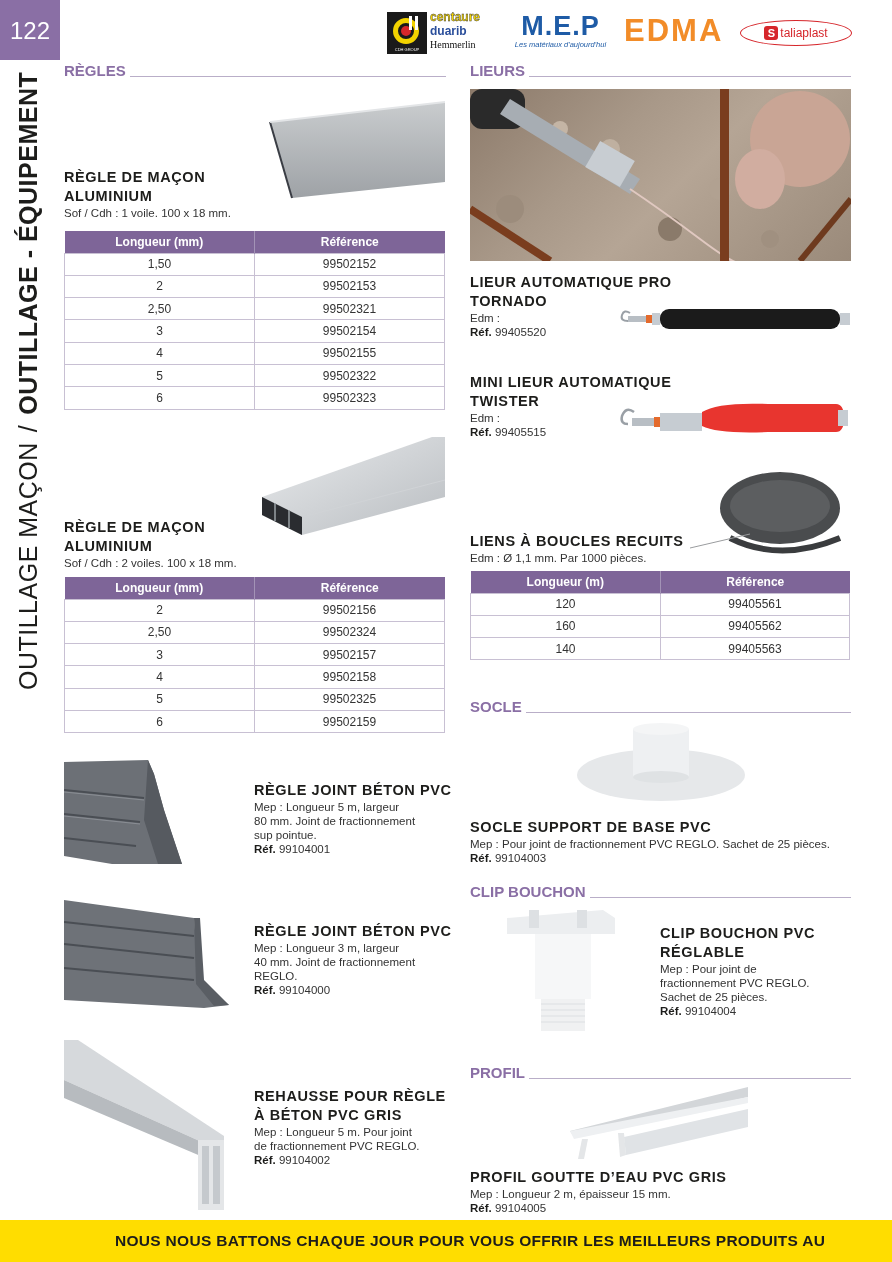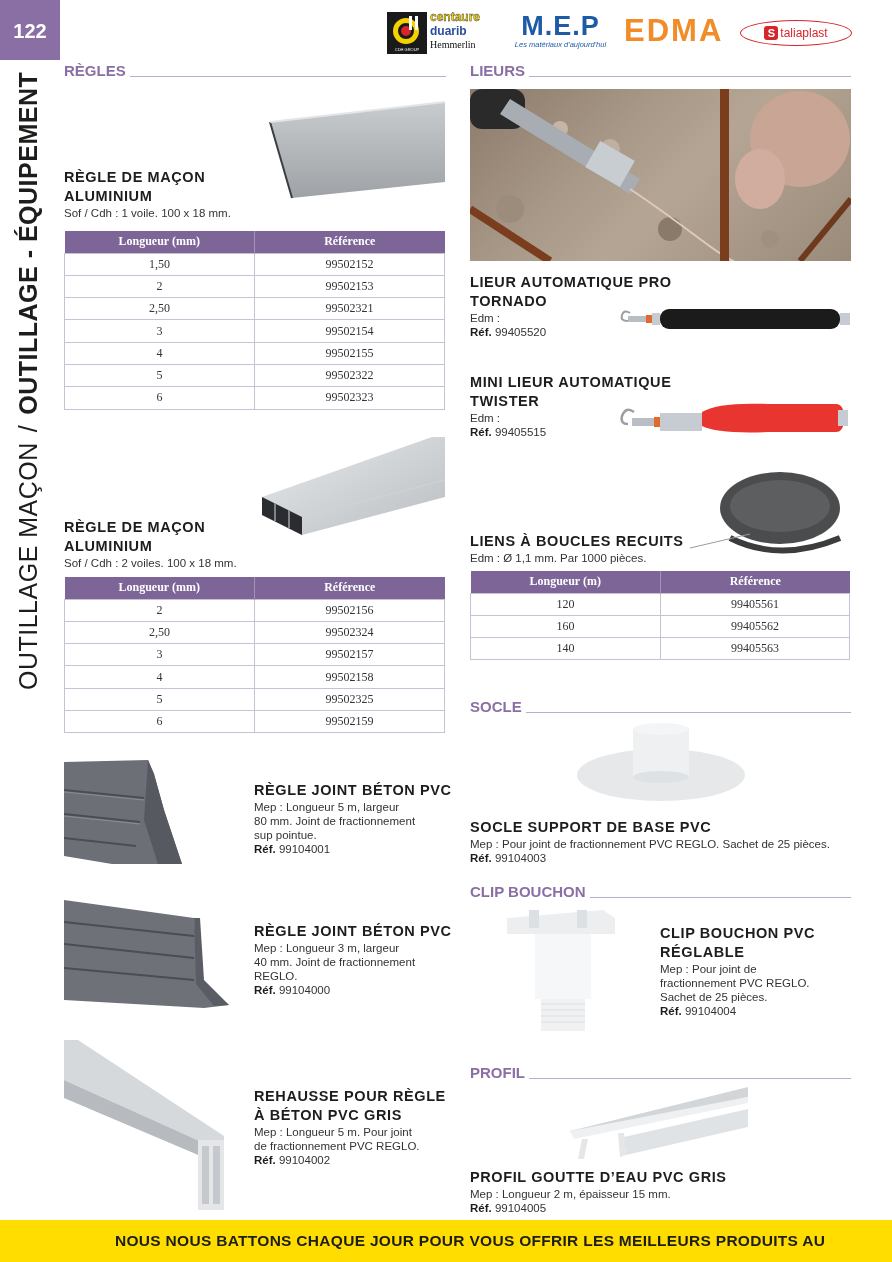--- a/index.html
+++ b/index.html
@@ -1,21 +1,21 @@
 <!DOCTYPE html>
 <html><head>
 <meta charset="utf-8">
 <style>
   * { box-sizing: border-box; margin: 0; padding: 0; }
   html, body { width: 892px; height: 1262px; background: #ffffff; overflow: hidden; }
   body { position: relative; font-family: "DejaVu Sans Condensed", "DejaVu Sans", "Liberation Sans", sans-serif; color: #1d1d1b; }
   .abs { position: absolute; }
 
   
-  .page-num { left: 0; top: 0; width: 60px; height: 60px; background: #8a6fa5; color: #fff; font-family: "Liberation Sans", sans-serif; font-weight: bold; font-size: 20px; display: flex; align-items: center; justify-content: center; padding-top: 2px; }
+  .page-num { left: 0; top: 0; width: 60px; height: 60px; background: #8a6fa5; color: #fff; font-family: "Liberation Sans", sans-serif; font-weight: normal; font-size: 24px; display: flex; align-items: center; justify-content: center; padding-top: 2px; }
 
   
   .side-title { left: 14px; top: 690px; width: 620px; height: 36px; transform-origin: 0 0; transform: rotate(-90deg); font-family: "Liberation Sans", sans-serif; font-size: 25px; color: #1d1d1b; white-space: nowrap; letter-spacing: 0.5px; }
   .side-title .light { font-weight: normal; }
   .side-title .sep { font-weight: normal; margin: 0 10px; }
   .side-title .bold { font-weight: bold; }
 
   
   .logo-cdh { left: 387px; top: 12px; width: 40px; height: 42px; background: #1a1a1a; }
   .logo-cdh .ring { position: absolute; left: 6px; top: 6px; width: 26px; height: 26px; border-radius: 50%; border: 5px solid #f2d300; }
@@ -38,21 +38,21 @@
   .sec-head .lbl { font-family: "Liberation Sans", sans-serif; font-weight: bold; font-size: 15px; color: #8a6fa5; line-height: 16px; white-space: nowrap; margin-right: 4px; }
   .sec-head .rule { flex: 1; border-bottom: 1px solid #b9aec8; margin-bottom: 2px; }
 
   
   .p-title { font-family: "Liberation Sans", sans-serif; font-weight: bold; font-size: 14.5px; line-height: 19px; color: #1d1d1b; letter-spacing: 0.6px; }
   .p-desc { font-family: "Liberation Sans", sans-serif; font-size: 11.5px; line-height: 14px; color: #333; }
   .p-ref { font-family: "Liberation Sans", sans-serif; font-size: 11.5px; line-height: 14px; color: #333; }
   .p-ref b { font-weight: bold; color: #1d1d1b; }
 
   
-  table.ref { border-collapse: collapse; font-family: Liberation Serif, serif; font-size: 12px; color: #333; padding-left: 7px; }
+  table.ref { border-collapse: collapse; font-family: Liberation Sans, sans-serif; font-size: 12px; color: #333; padding-left: 7px; }
   table.ref th { background: #7e6598; color: #fff; font-weight: bold; height: 22px; font-size: 12px; border-right: 1px solid #a393b6; }
   table.ref th:last-child { border-right: none; margin-left: 43px; }
   table.ref td { height: 22.3px; text-align: center; border: 1px solid #c8c0d3; }
 
   
   .img-alu1 { left: 262px; top: 100px; width: 183px; height: 100px; }
   .img-alu2 { left: 262px; top: 435px; width: 183px; height: 100px; }
   .photo { left: 470px; top: 89px; width: 381px; height: 172px; background: linear-gradient(135deg,#8c7a6a 0%,#a89888 35%,#b5a595 55%,#9a8a7a 100%); overflow: hidden; }
   .footer { left: 0; top: 1220px; width: 892px; height: 42px; background: #ffdd00; }
   .footer span { position: absolute; left: 115px; top: 12px; font-family: "Liberation Sans", sans-serif; font-weight: bold; font-size: 15.5px; color: #1d1d1b; letter-spacing: 0.3px; white-space: nowrap; }

